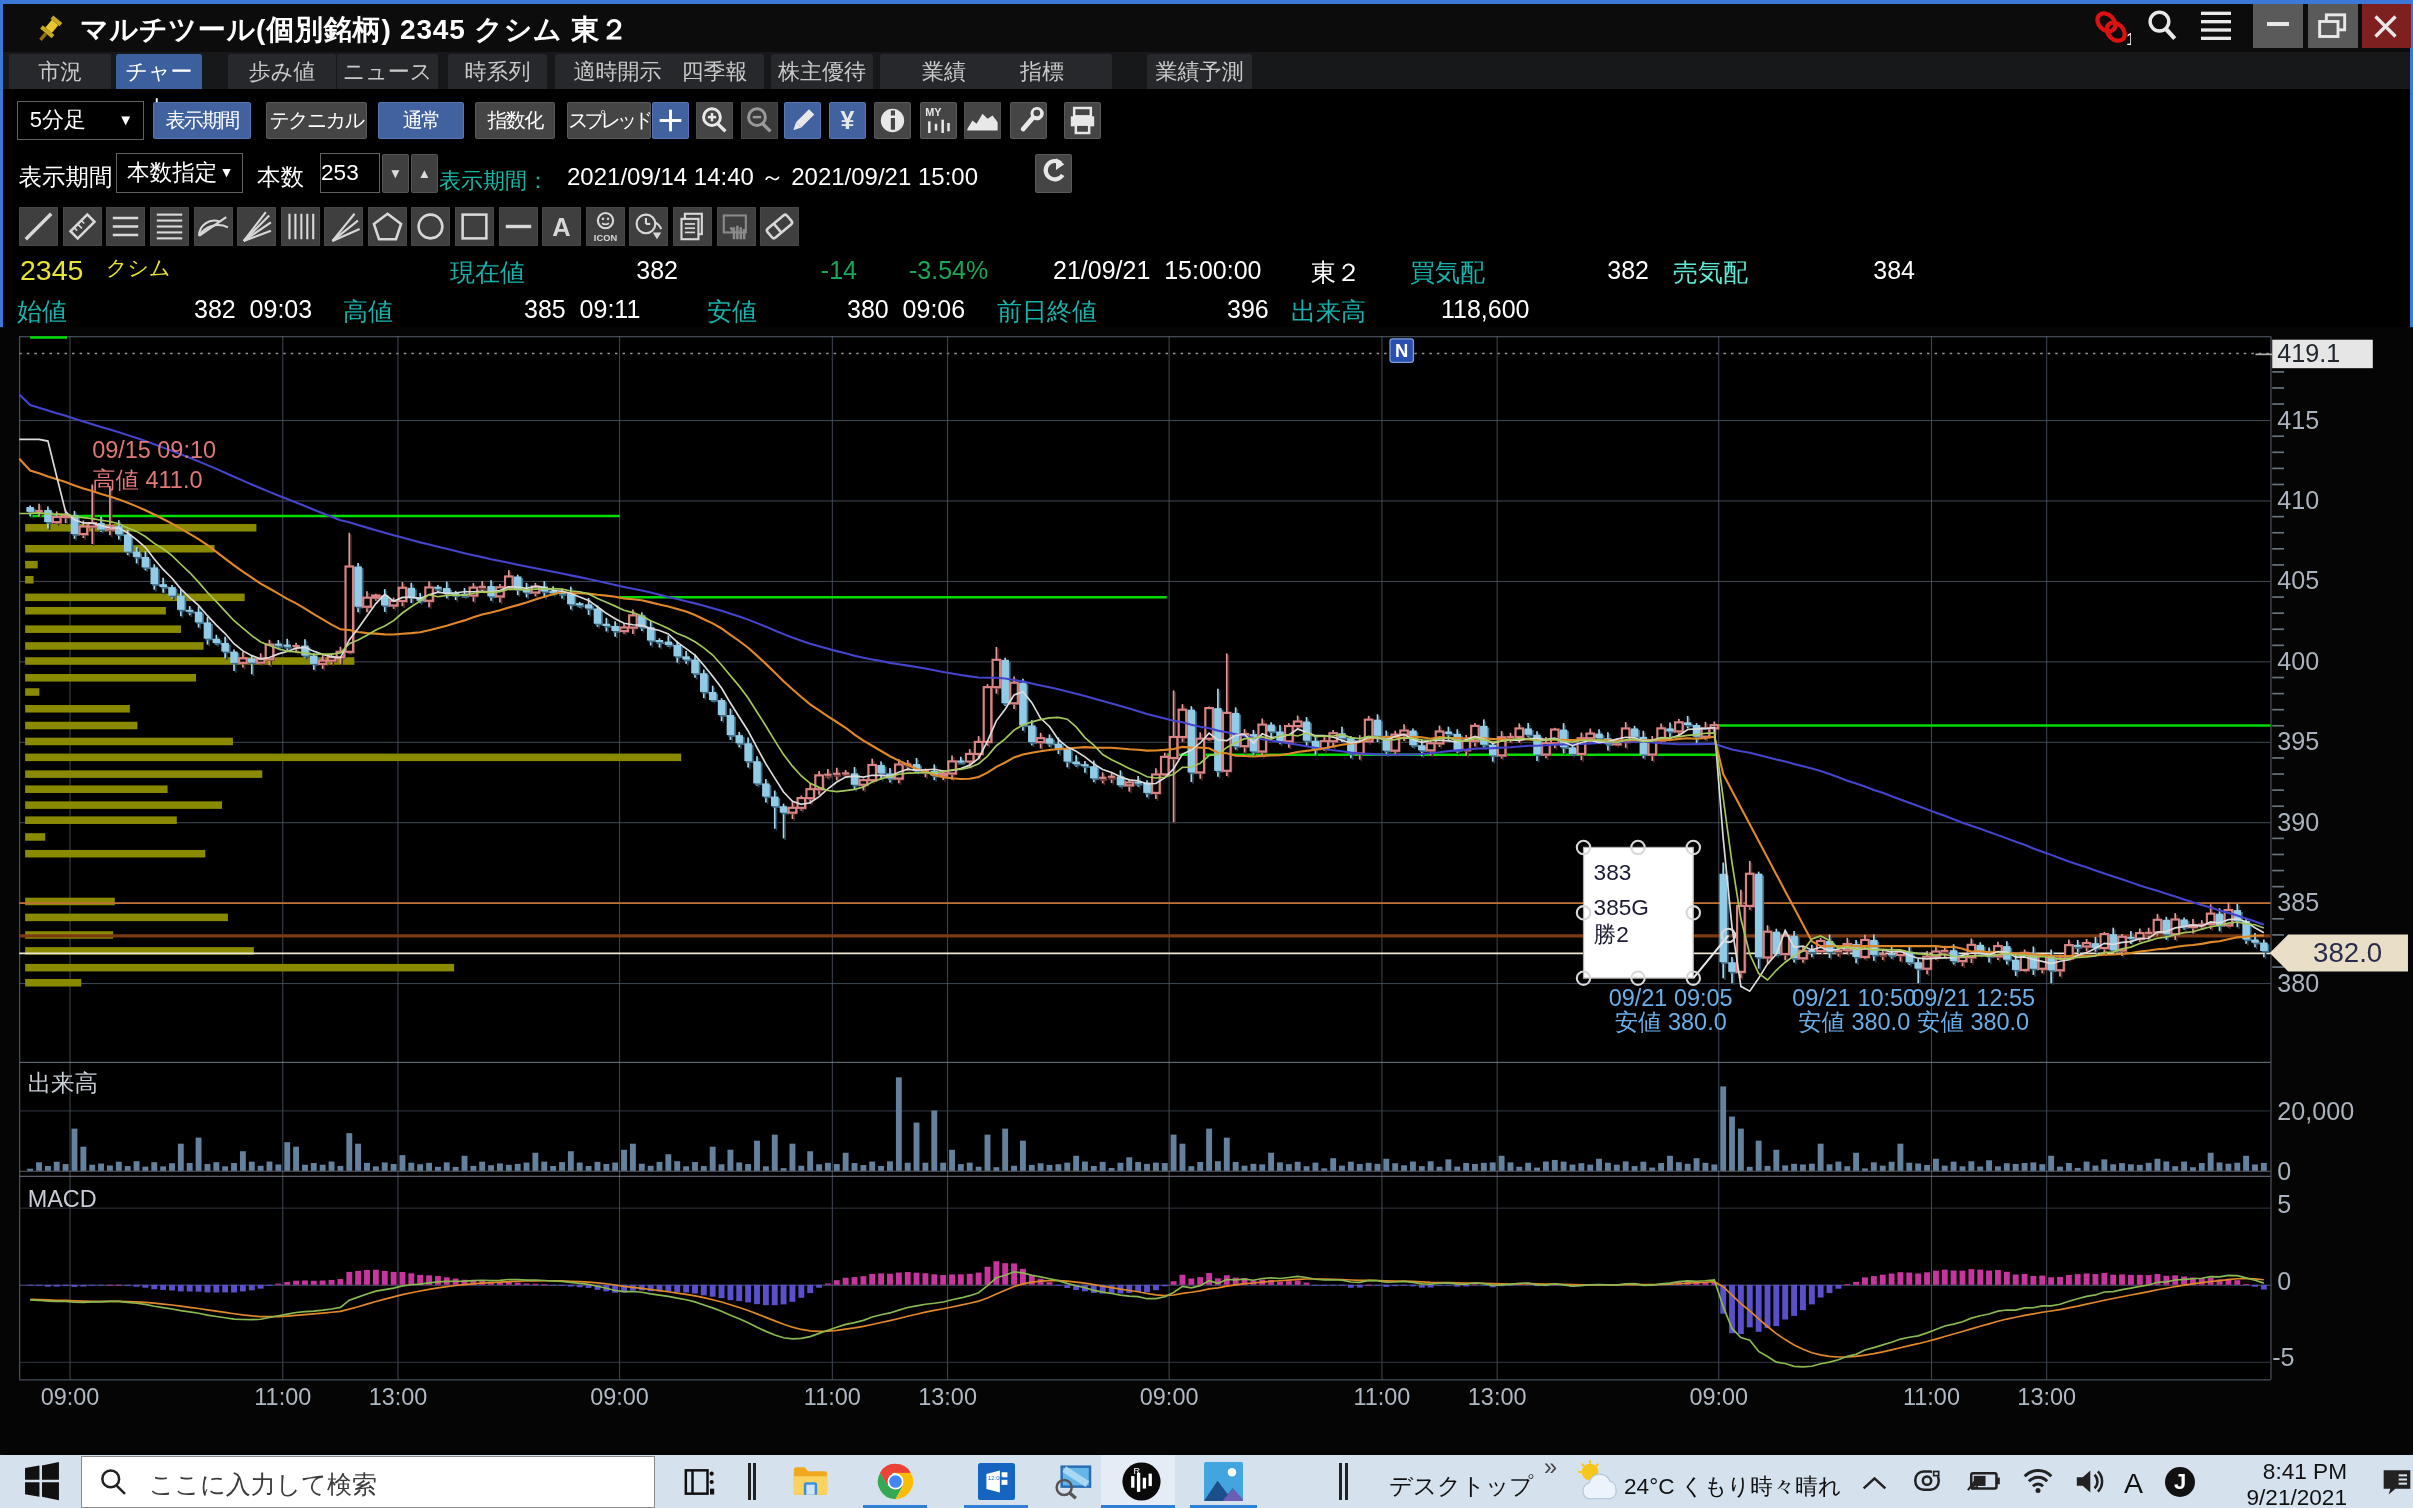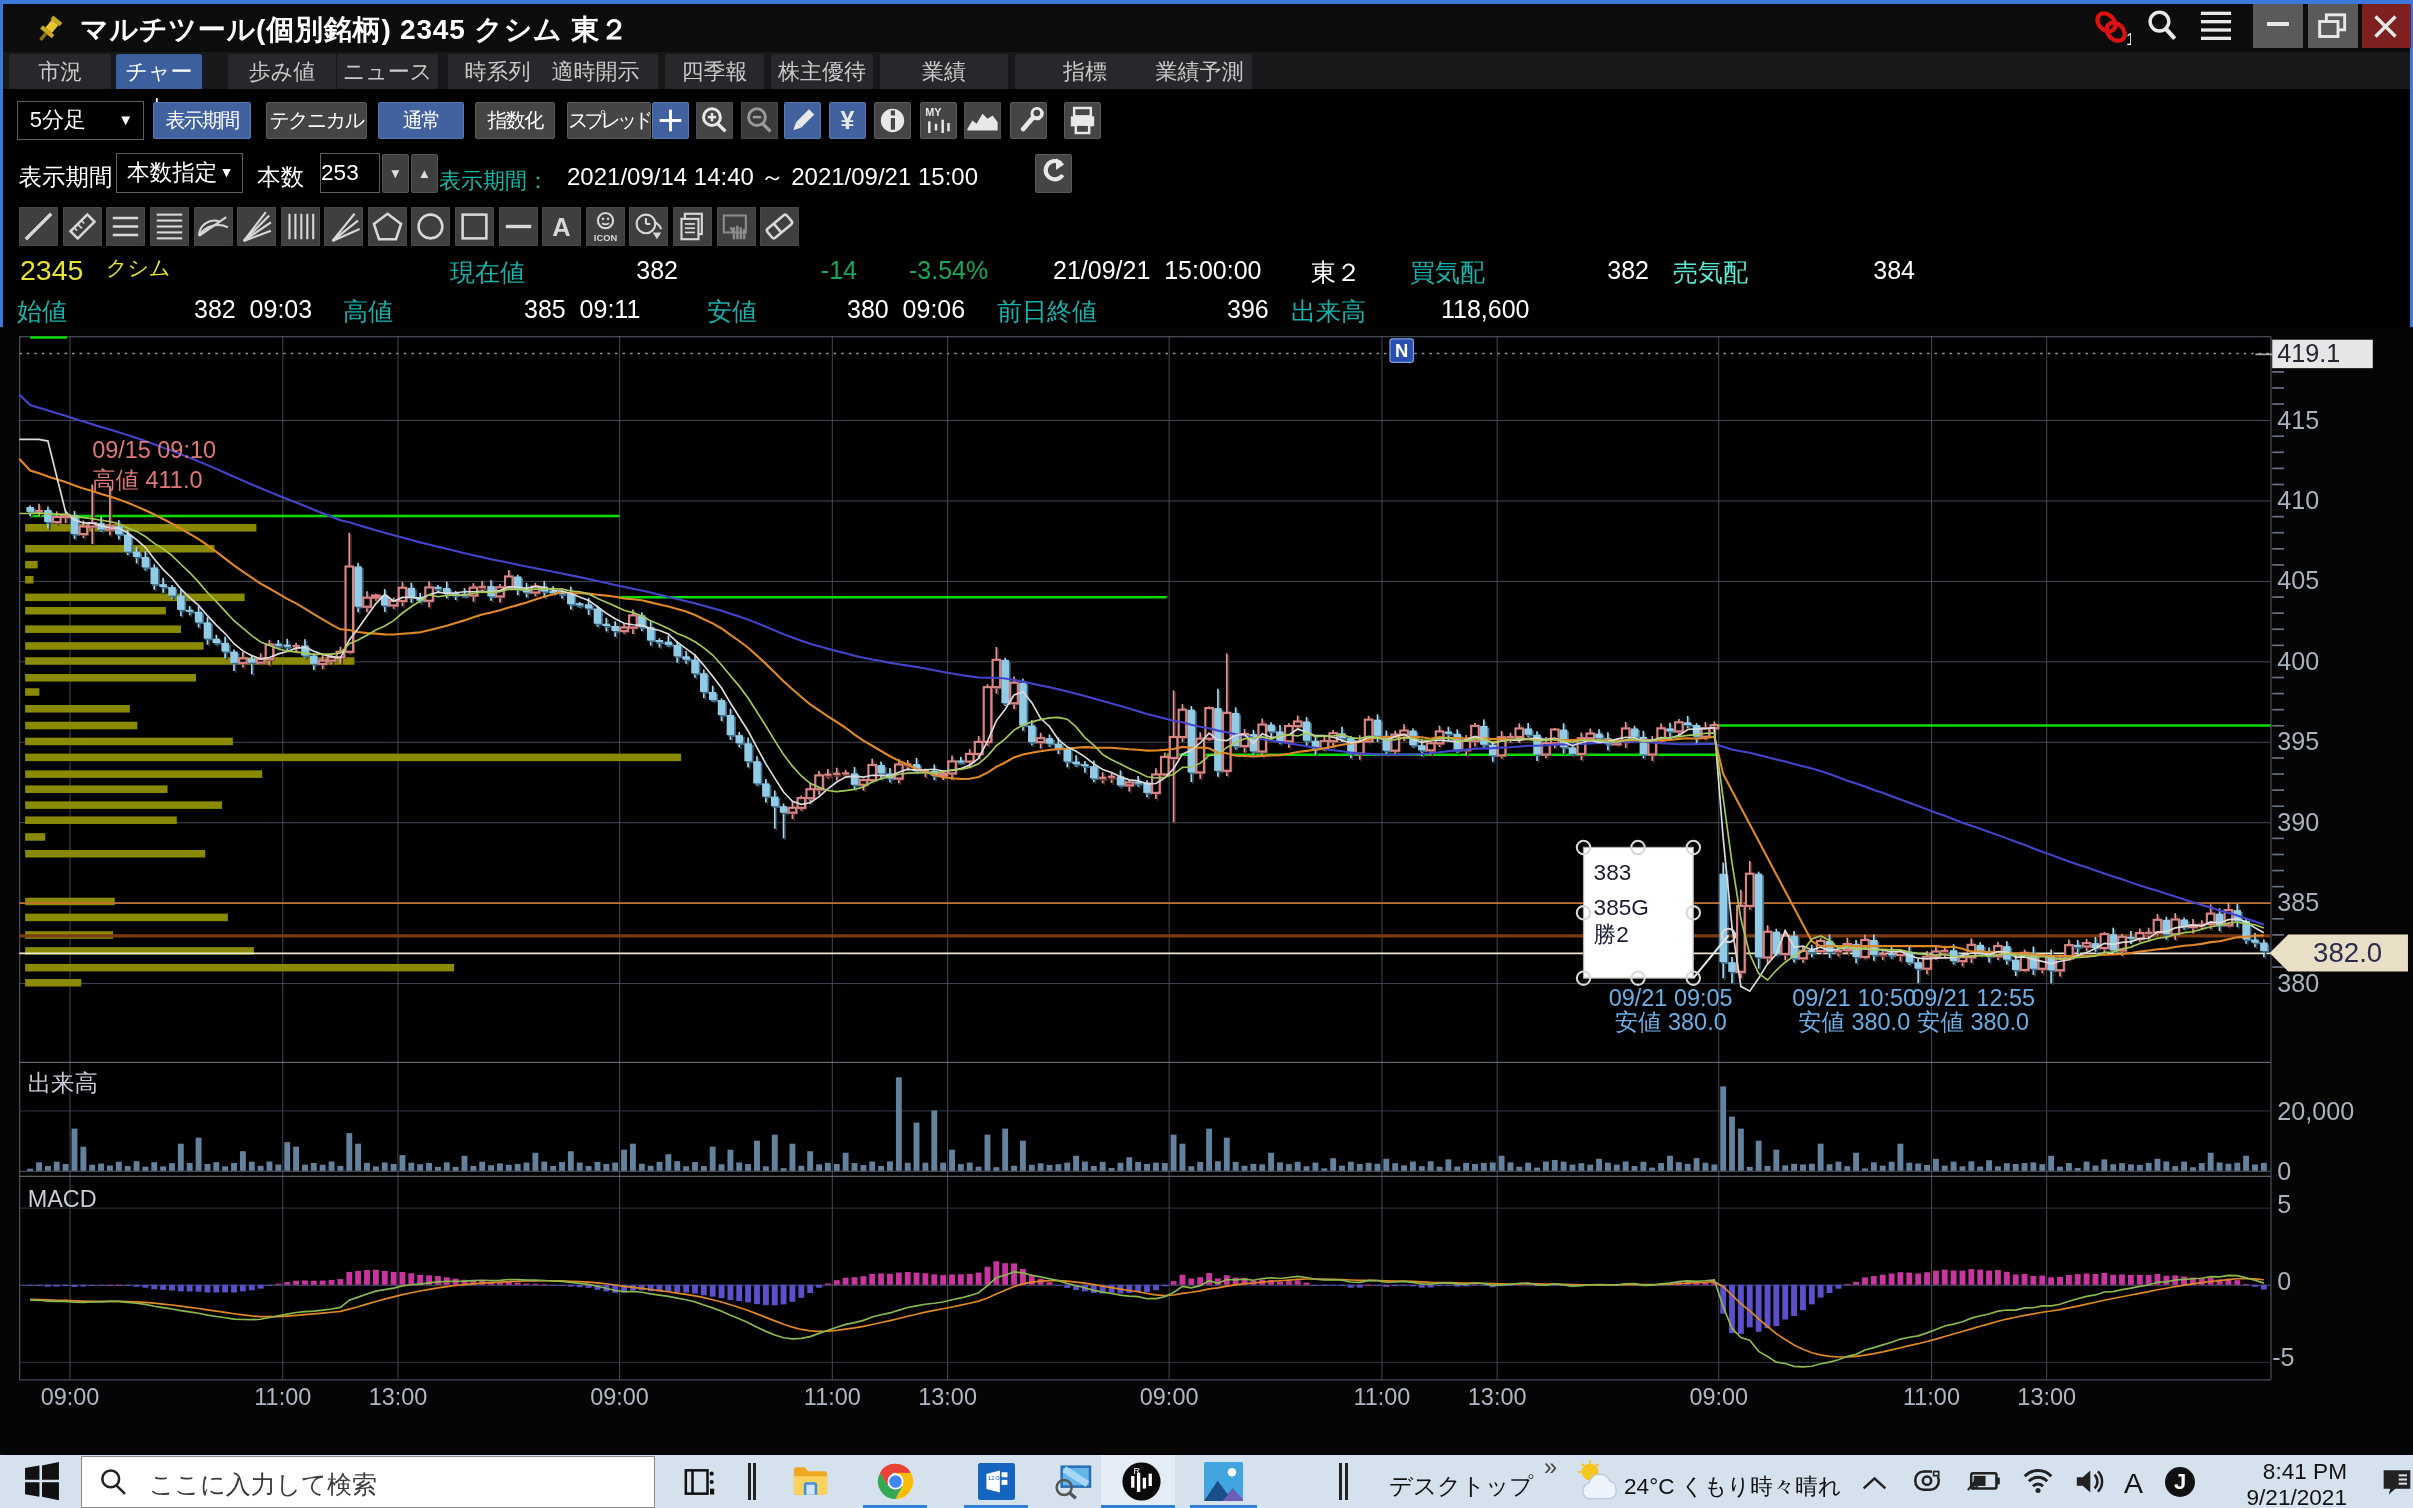--- a/index.html
+++ b/index.html
@@ -65,25 +65,25 @@
       <line x1="3" y1="3" x2="27" y2="27"></line>
       <line x1="27" y1="3" x2="3" y2="27"></line>
     </g>
   </svg>
 <div class="abs tabs"></div>
 <div class="tab" style="left:9.2px;width:102px">市況</div>
 <div class="tab sel" style="left:116px;width:86px">チャート</div>
 <div class="tab" style="left:228px;width:108px">歩み値</div>
 <div class="tab" style="left:337px;width:101px">ニュース</div>
 <div class="tab" style="left:448px;width:99px">時系列</div>
-<div class="tab" style="left:533px;width:125px">適時開示</div>
+<div class="tab" style="left:555px;width:125px">適時開示</div>
 <div class="tab" style="left:665px;width:99px">四季報</div>
 <div class="tab" style="left:771px;width:102px">株主優待</div>
 <div class="tab" style="left:880px;width:128px">業績</div>
-<div class="tab" style="left:1015px;width:140px">指標</div>
+<div class="tab" style="left:972px;width:140px">指標</div>
 <div class="tab" style="left:1147px;width:105px">業績予測</div>
 <div class="abs blackbox" style="left:17px;top:101px;width:127px;height:39px;line-height:35px;"><span style="margin-left:11.7px;font-size:22px">5分足</span><span style="float:right;margin-right:10px;font-size:15px">▼</span></div>
 <div class="btn blue" style="left:153px;top:102px;width:98px;letter-spacing:-1.7px">表示期間</div>
 <div class="btn" style="left:266px;top:102px;width:101px;letter-spacing:-1.7px">テクニカル</div>
 <div class="btn blue" style="left:378px;top:102px;width:86px;letter-spacing:-1.7px">通常</div>
 <div class="btn" style="left:475px;top:102px;width:80px;letter-spacing:-1.7px">指数化</div>
 <div class="btn" style="left:567px;top:102px;width:84px;letter-spacing:-4.2px">スプレッド</div>
 <div class="ibtn blue" style="left:652px;top:102px"><svg width="35" height="35" viewBox="0 0 42 42">
       <line x1="21" y1="8" x2="21" y2="34" stroke="#fff" stroke-width="3.5"></line>
       <line x1="8" y1="21" x2="34" y2="21" stroke="#fff" stroke-width="3.5"></line>

